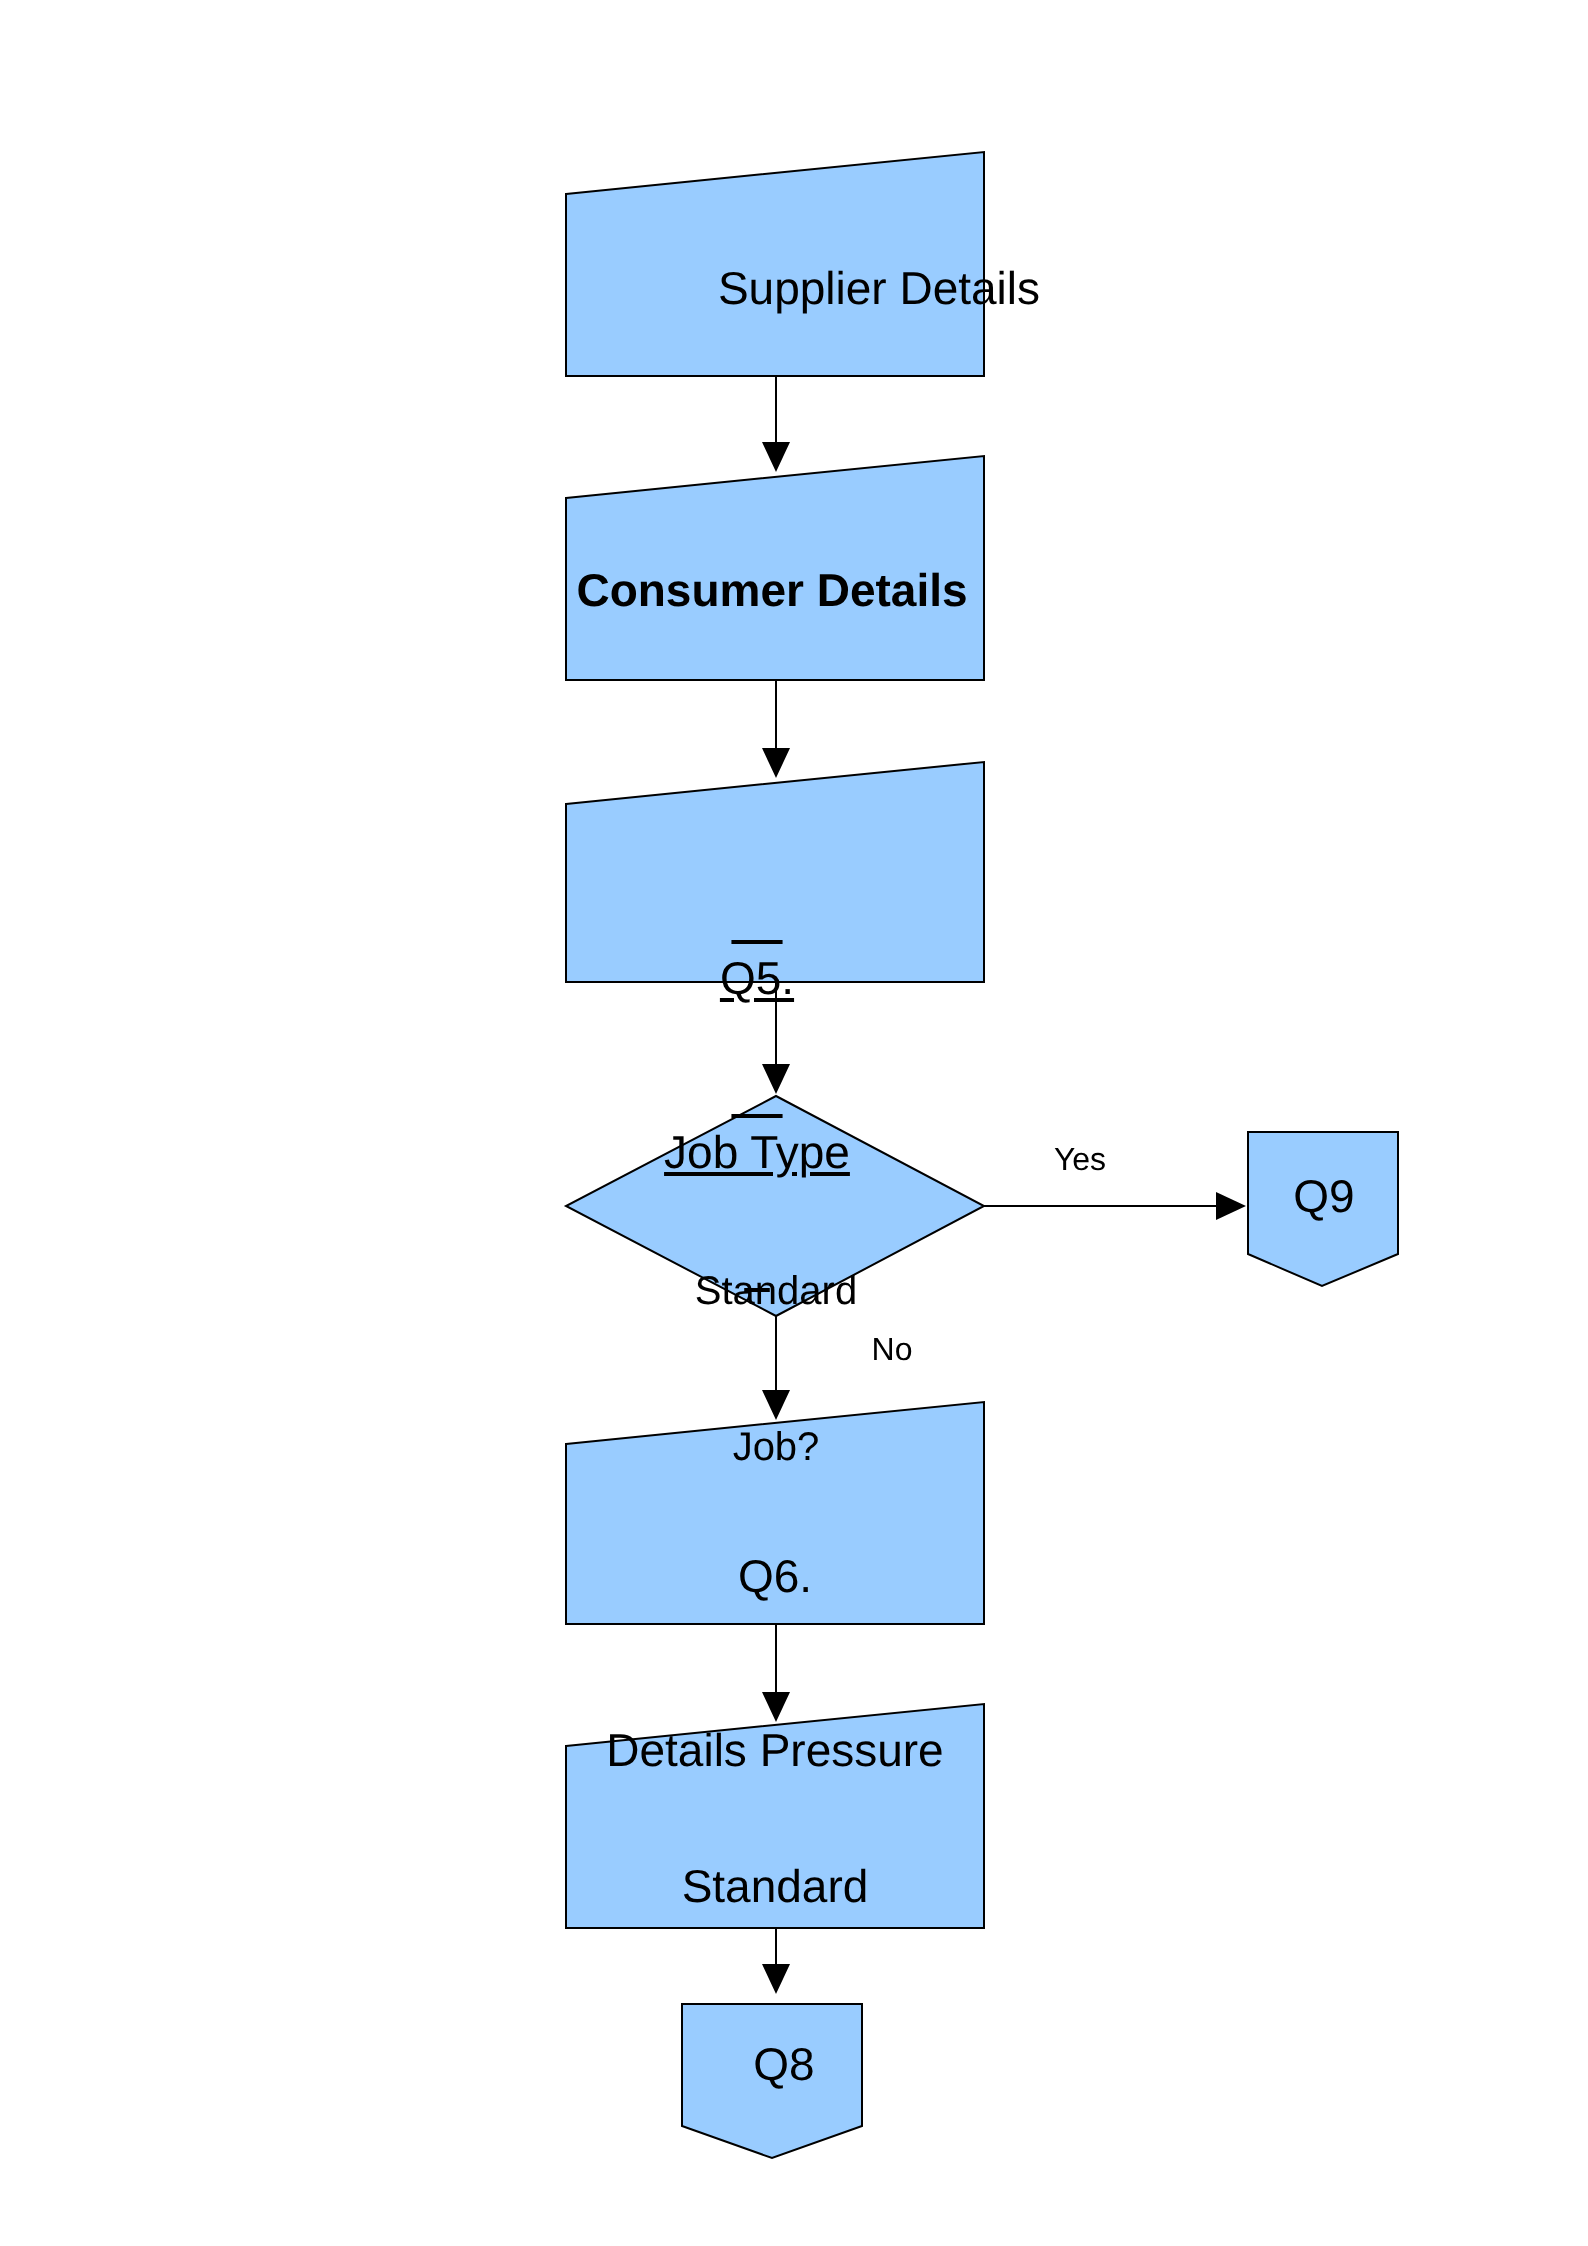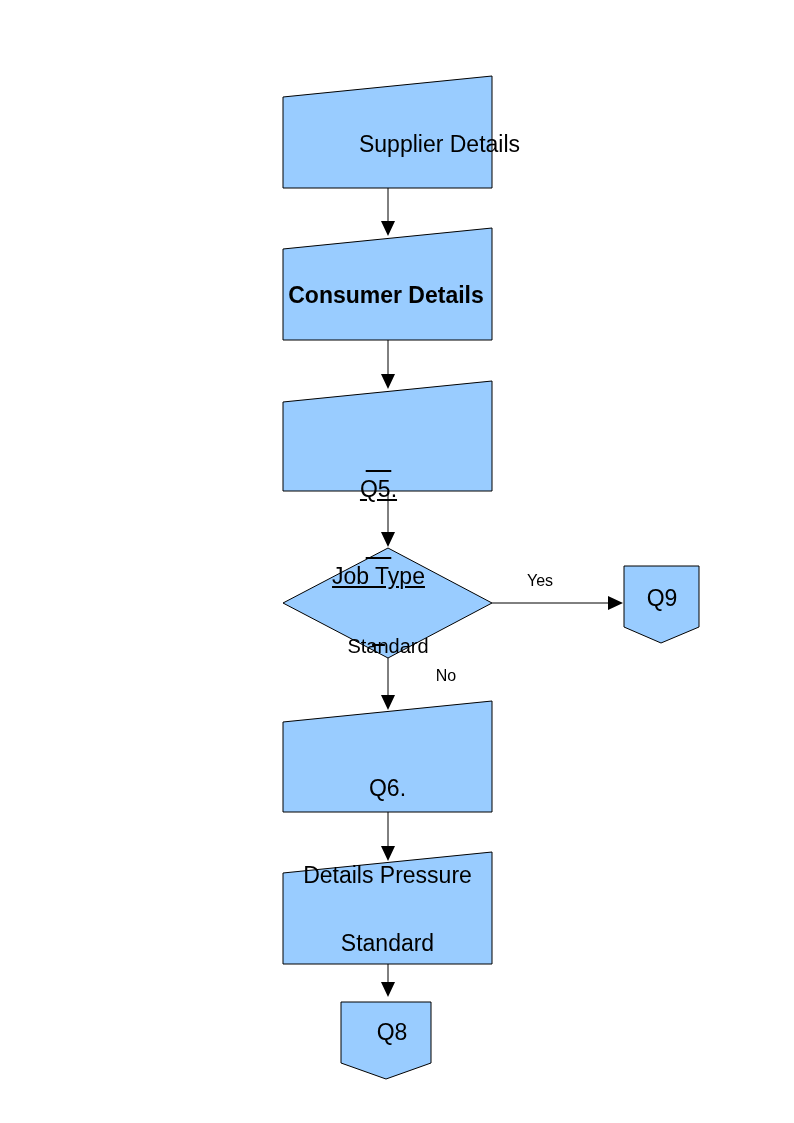--- a/index.html
+++ b/index.html
@@ -79,20 +79,21 @@
 
   <div class="lbl node-lbl" style="left:283px; top:281px; width:206px;font-weight:bold;">Consumer Details</div>
 
   <div class="lbl node-lbl" style="left:274px; top:417px; width:209px;text-decoration:underline;">
     <div>Q5.</div>
     <div>Job Type</div>
   </div>
 
   <div class="lbl decision-lbl" style="left:303px; top:581px; width:170px;">
     <div>Standard</div>
+    <div>Job?</div>
   </div>
 
   <div class="lbl node-lbl" style="left:624px; top:584px; width:76px; line-height:28px;">Q9</div>
 
   <div class="lbl node-lbl" style="left:283px; top:716px; width:209px;">
     <div>Q6.</div>
     <div>Details Pressure</div>
   </div>
 
   <div class="lbl node-lbl-tight" style="left:283px; top:876px; width:209px;">

